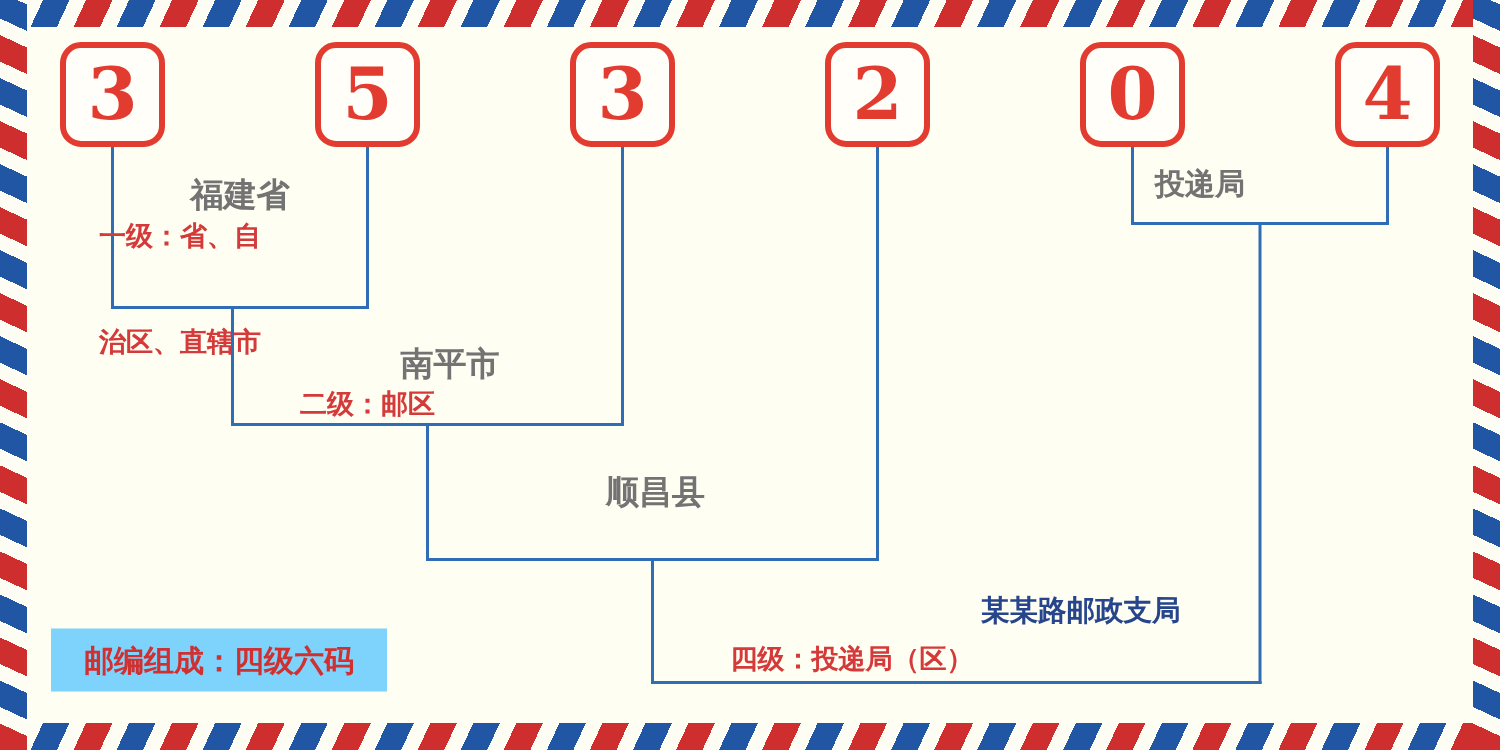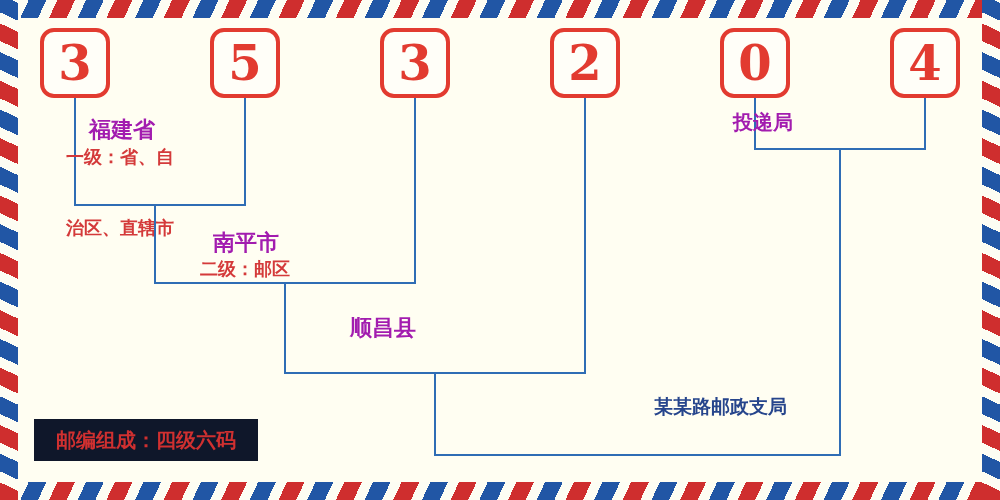--- a/index.html
+++ b/index.html
@@ -48,24 +48,24 @@
     color: #e23b30;
     line-height: 1;
   }
 
   
   .line { position: absolute; background: #2f6db5; }
 
   
   .lv-name {
     position: absolute;
-    color: #a21caf;
+    color: #737373;
     font-weight: bold;
     font-size: 22px;
-    margin-left: 13px;
+    text-align: center;
   }
   .lv-desc {
     position: absolute;
     color: #d43a3a;
     font-weight: bold;
     font-size: 18px;
     text-align: left;
     line-height: 1.3;
   }
   .lv-name-dark {
@@ -73,21 +73,21 @@
     color: #26458c;
     font-weight: bold;
     font-size: 19px;
     text-align: right;
   }
 
   .footer-note {
     position: absolute;
     left: 34px; top: 419px;
     width: 224px; height: 42px;
-    background: #0f172a;
+    background: #7dd3fc;
     display: flex; align-items: center; justify-content: center;
     color: #d03030;
     font-weight: bold;
     font-size: 20px;
   }
 </style>
 </head>
 <body>
 
 <div class="canvas">
@@ -136,16 +136,17 @@
 
   <div class="line" style="left:754px; top:98px;  width:2px; height:52px;"></div>
   <div class="line" style="left:924px; top:98px;  width:2px; height:52px;"></div>
   <div class="line" style="left:754px; top:148px; width:172px; height:2px;"></div>
   <div class="lv-name" style="left:720px; top:109px; width:160px; font-size:20px;">投递局</div>
 
   <div class="line" style="left:434px; top:372px; width:2px; height:84px;"></div>
   <div class="line" style="left:839px; top:148px; width:2px; height:308px;"></div>
   <div class="line" style="left:434px; top:454px; width:407px; height:2px;"></div>
   <div class="lv-name-dark" style="left:487px; top:394px; width:300px;">某某路邮政支局</div>
+  <div class="lv-desc" style="left:487px; top:428px; width:300px;">四级：投递局（区）</div>
 
   <div class="footer-note">邮编组成：四级六码</div>
 
 </div>
 
 </body></html>

